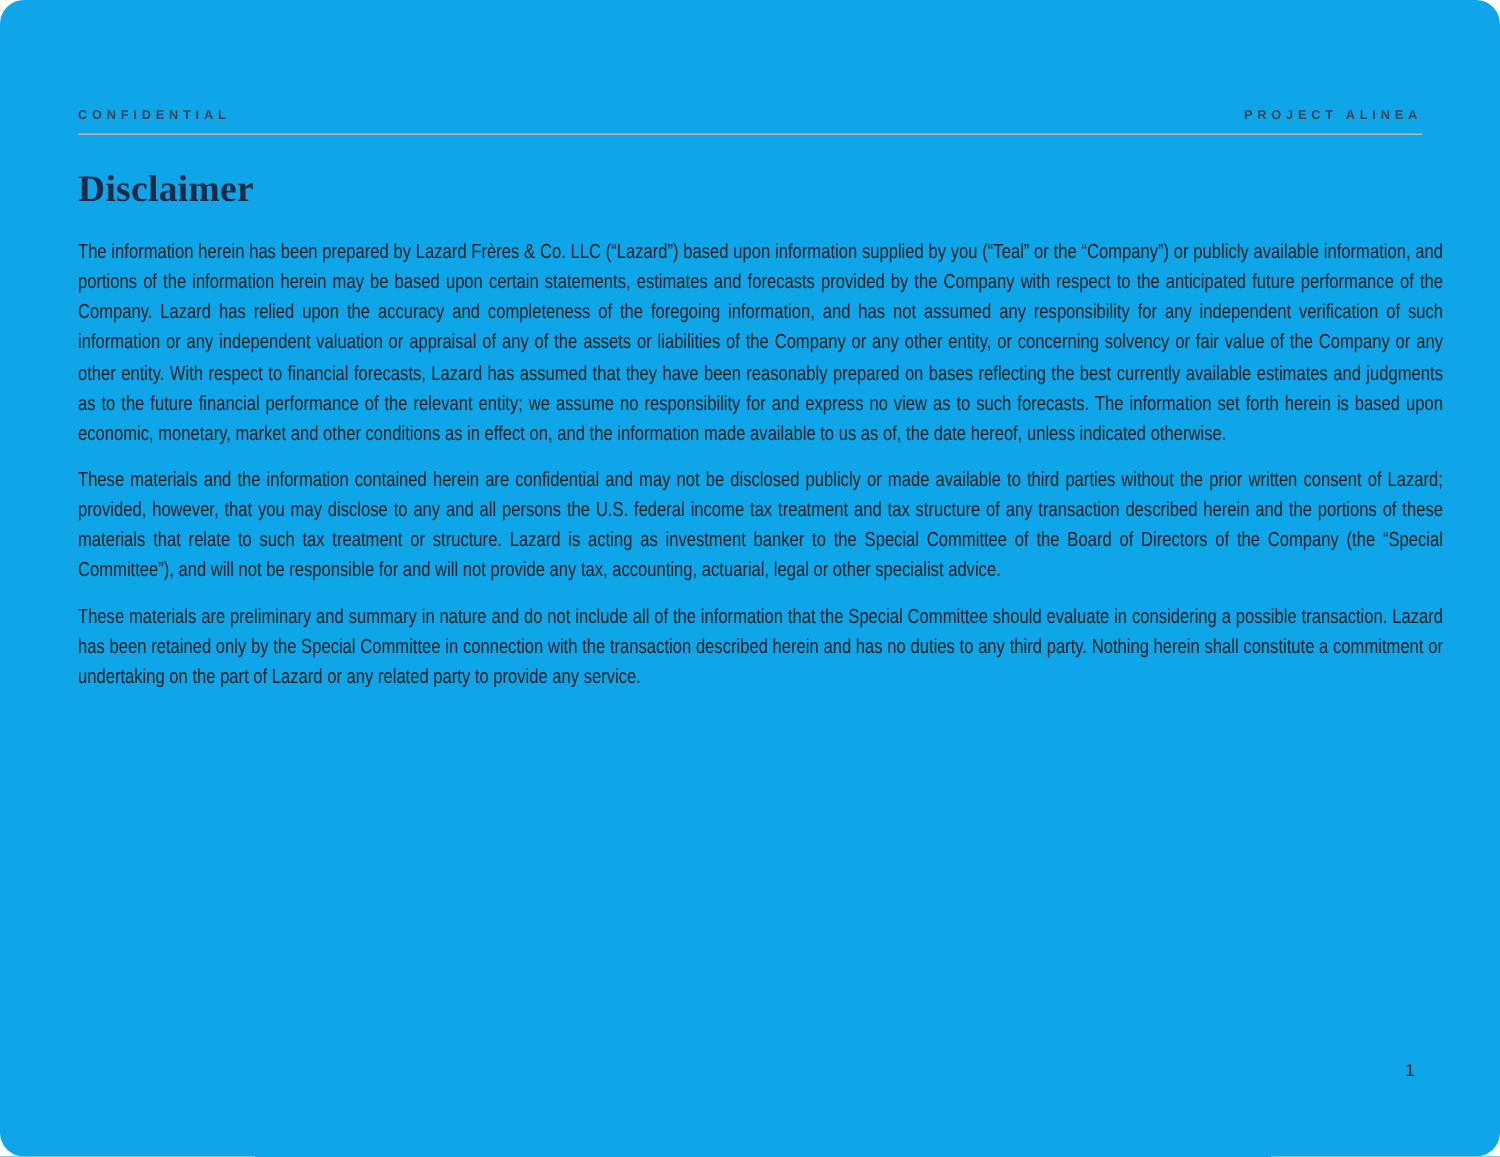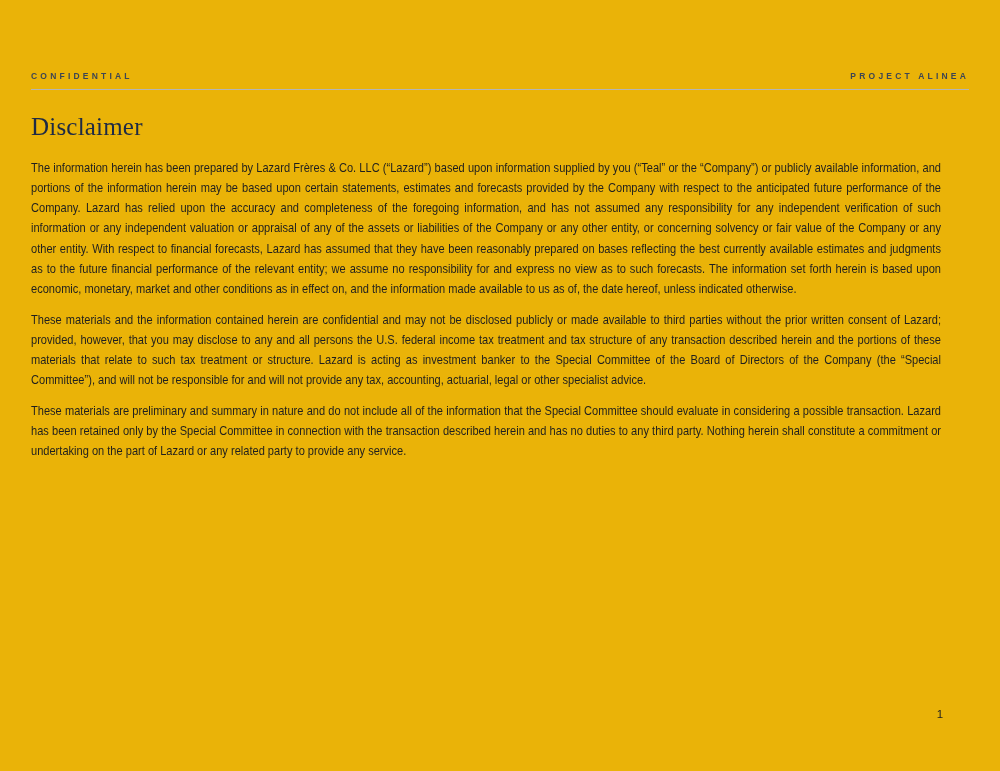--- a/index.html
+++ b/index.html
@@ -8,42 +8,43 @@
     width: 1000px;
     height: 771px;
     background: #ffffff;
     font-family: "Liberation Sans", sans-serif;
     overflow: hidden;
   }
   .page {
     position: relative;
     width: 1000px;
     height: 771px;
-    background: #eab308;
-    padding: 0 31px;
+    background: #0ea5e9;
+    padding: 0 52px;
+    border-radius: 16px;
   }
   .page-header {
     display: flex;
     justify-content: space-between;
     align-items: baseline;
     padding-top: 71px;
     font-size: 8.5px;
     font-weight: bold;
     letter-spacing: 3.2px;
     color: var(--header-text, #3d4654);
   }
   .header-rule {
     border: none;
     border-top: 1px solid var(--rule, #b5b5b5);
     margin: 8px 0 0 0;
   }
   .page-title {
     font-family: "Liberation Serif", serif;
     font-size: 25px;
-    font-weight: normal;
+    font-weight: bold;
     color: var(--title, #1e2a45);
     margin: 23px 0 4px 0;
     line-height: 1.1;
     letter-spacing: 0.2px;
   }
   
   .body-scale {
     width: 1110px;
     transform: scaleX(0.8198);
     transform-origin: 0 0;

